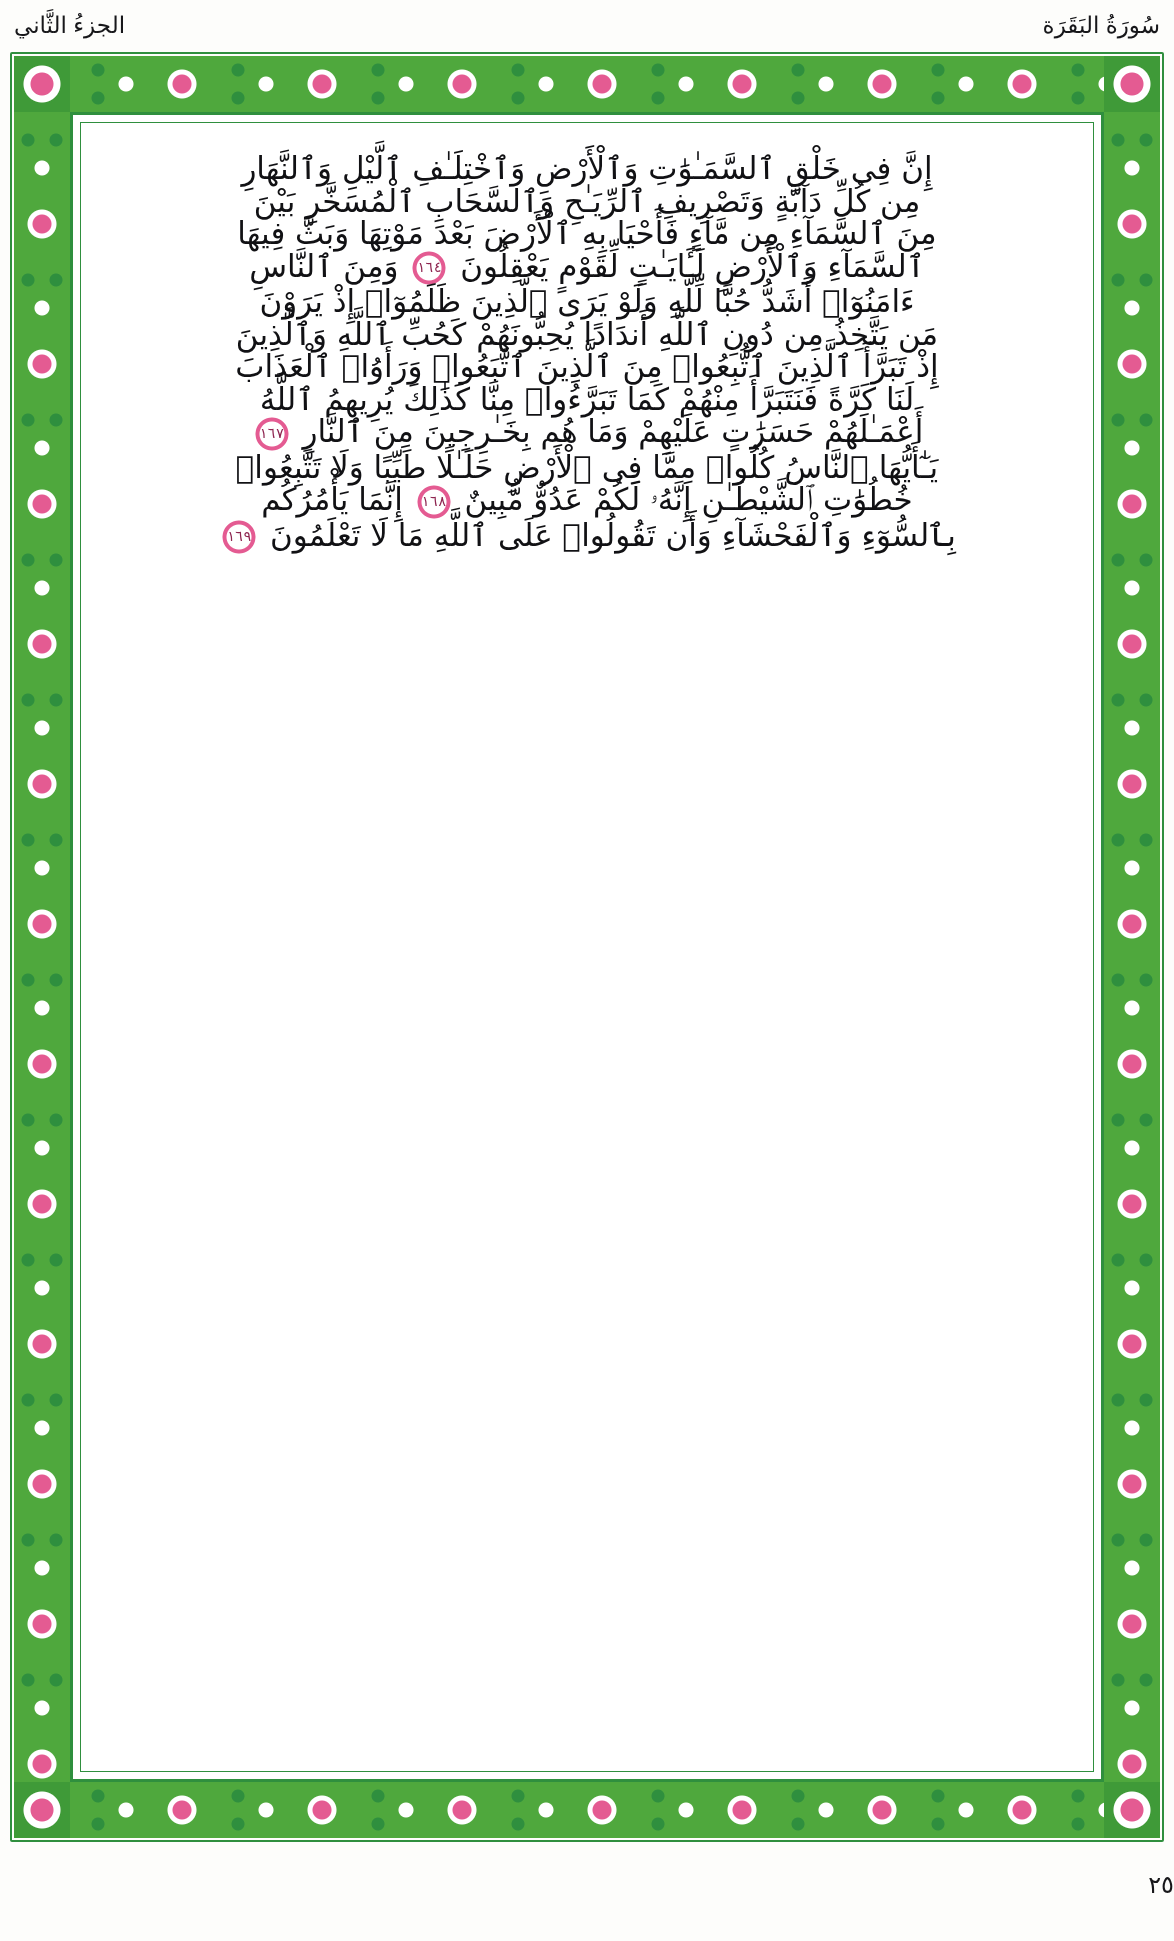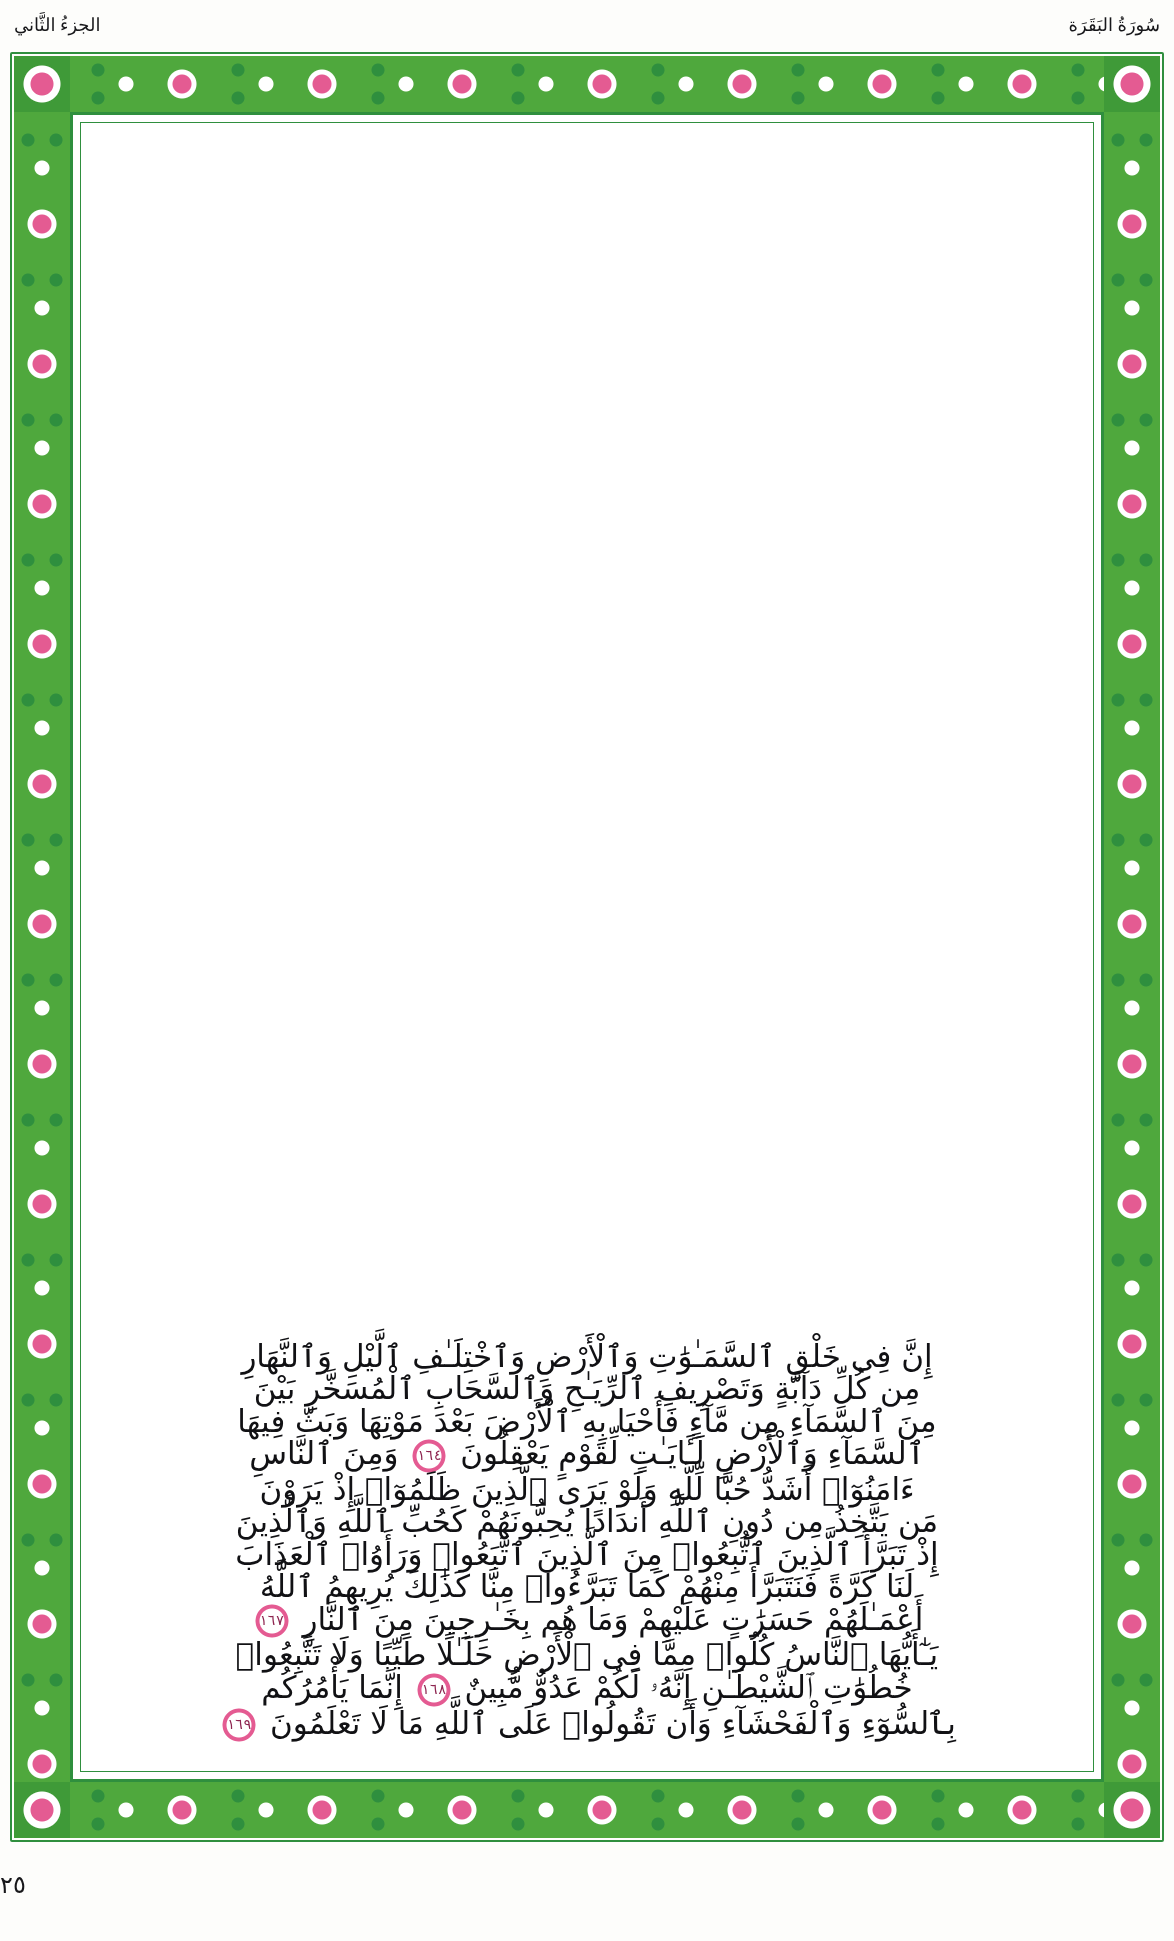--- a/index.html
+++ b/index.html
@@ -29,22 +29,22 @@
     left: 0;
     width: 1174px;
     height: 40px;
     display: flex;
     align-items: center;
     justify-content: space-between;
     padding: 0 14px;
     box-sizing: border-box;
   }
   .header-text {
-    font-family: Liberation Serif, serif;
-    font-size: 18px;
+    font-family: Liberation Sans, sans-serif;
+    font-size: 23px;
     color: #17171a;
     direction: rtl;
     white-space: nowrap;
     line-height: 1.2;
   }
 
   
   .frame {
     position: absolute;
     top: 52px;
@@ -138,21 +138,21 @@
     position: absolute;
     top: 84px;
     left: 84px;
     right: 84px;
     bottom: 84px;
     direction: rtl;
     text-align: center;
     color: #111114;
     display: flex;
     flex-direction: column;
-    justify-content: flex-end;
+    justify-content: flex-start;
     padding: 16px 6px;
     box-sizing: border-box;
   }
   .ayah-line {
     font-family: "DejaVu Sans", sans-serif;
     font-size: 31px;
     line-height: 1.05;
     white-space: nowrap;
     letter-spacing: 0px;
     direction: rtl;
@@ -174,21 +174,21 @@
       radial-gradient(circle at 50% 50%, #e45b92 0 16px, rgba(228,91,146,0) 17px);
     border-radius: 50%;
   }
 
   
   .page-number {
     position: absolute;
     left: 0;
     right: 0;
     bottom: 42px;
-    text-align: left;
+    text-align: right;
     font-family: "DejaVu Sans", sans-serif;
     font-size: 24px;
     color: #17171a;
   }
 </style>
 </head>
 <body>
 
 <div class="page">
 

